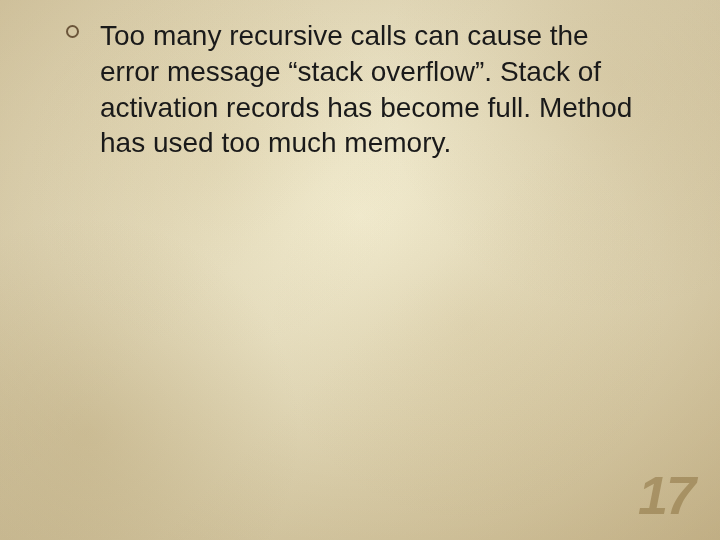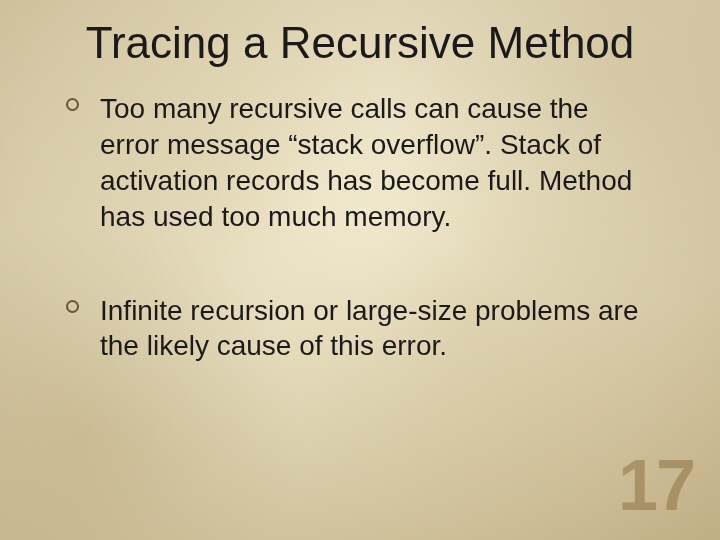--- a/index.html
+++ b/index.html
@@ -56,36 +56,32 @@
     top: 7px;
     width: 13px; height: 13px;
     border: 2px solid #6b553a;
     border-radius: 50%;
     background: transparent;
   }
   .pagenum {
     position: absolute;
     right: 26px;
     bottom: 14px;
-    font-size: 72px;
+    font-size: 54px;
     font-weight: 800;
     letter-spacing: -2px;
     color: rgba(140,115,65,0.55);
     font-family: Arial, Helvetica, sans-serif;
+    font-style: italic;
   }
 </style>
 </head>
 <body>
 
 <div class="slide">
-  <h1 class="title">Tracing a Recursive Method</h1>
   <ul class="bullets">
     <li>
       <span class="marker"></span>
       <span>Too many recursive calls can cause the error message “stack overflow”. Stack of activation records has become full. Method has used too much memory.</span>
-    </li>
-    <li>
-      <span class="marker"></span>
-      <span>Infinite recursion or large-size problems are the likely cause of this error.</span>
     </li>
   </ul>
   <div class="pagenum">17</div>
 </div>
 
 </body></html>

